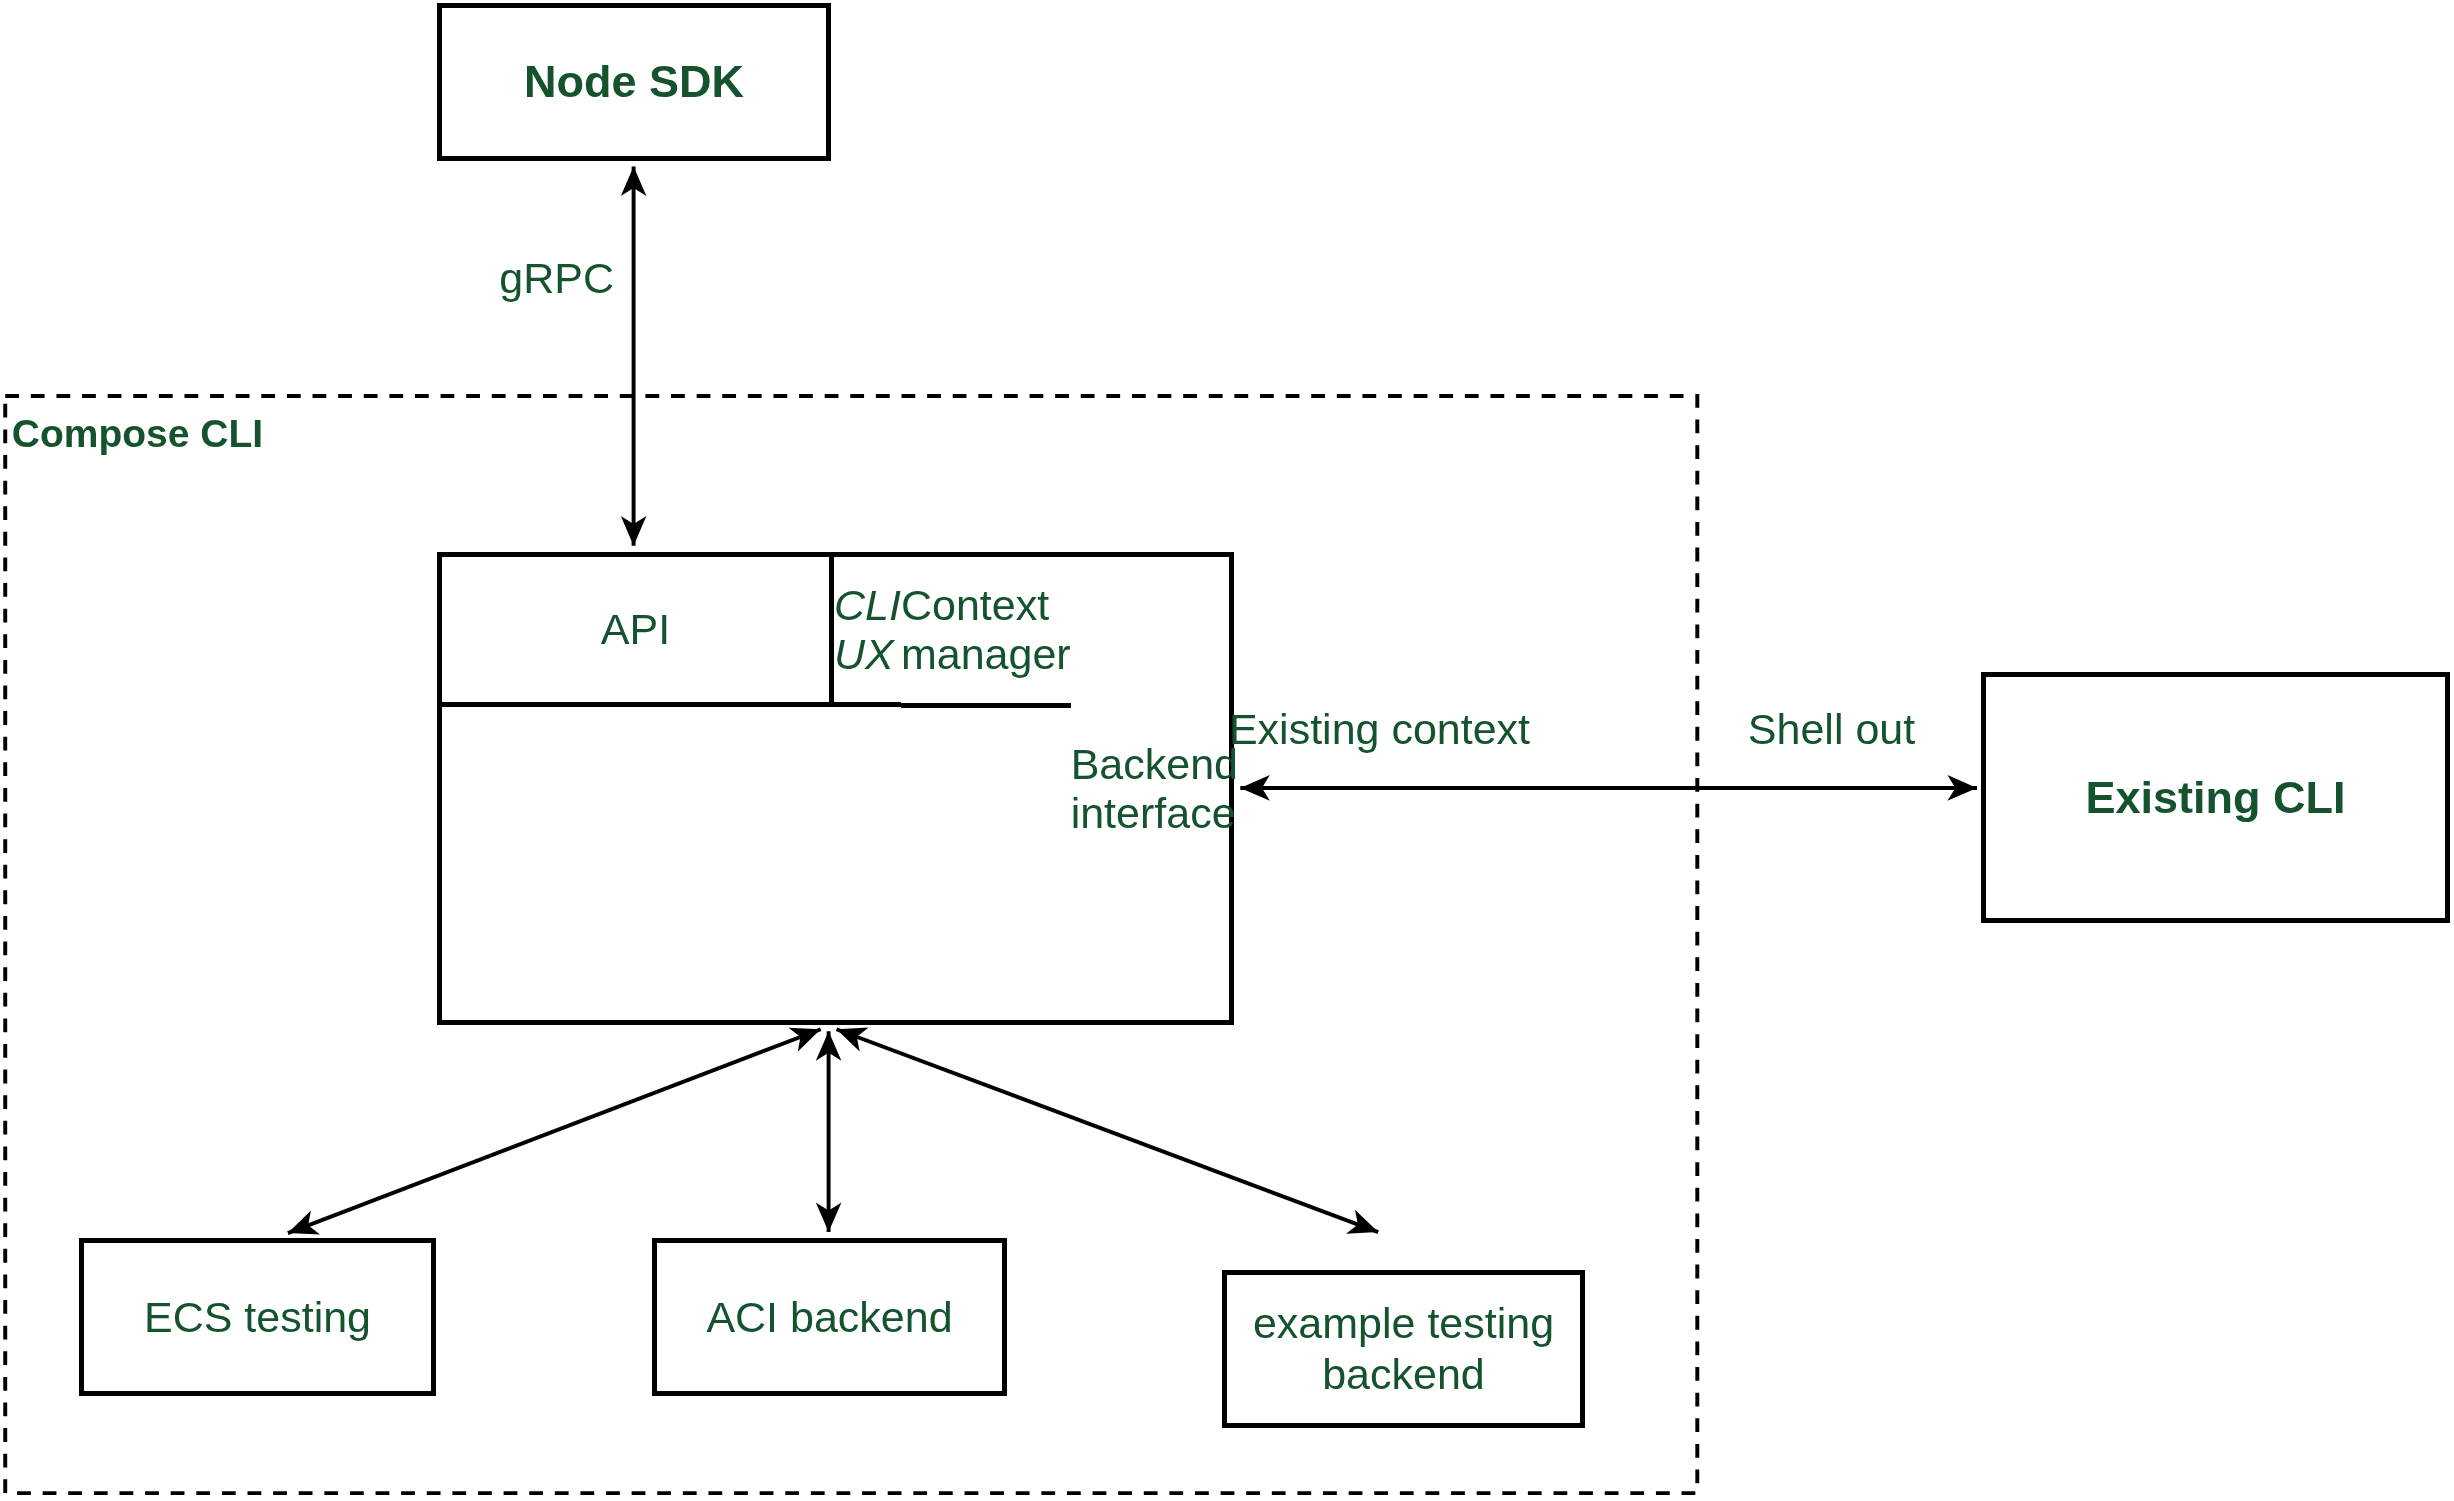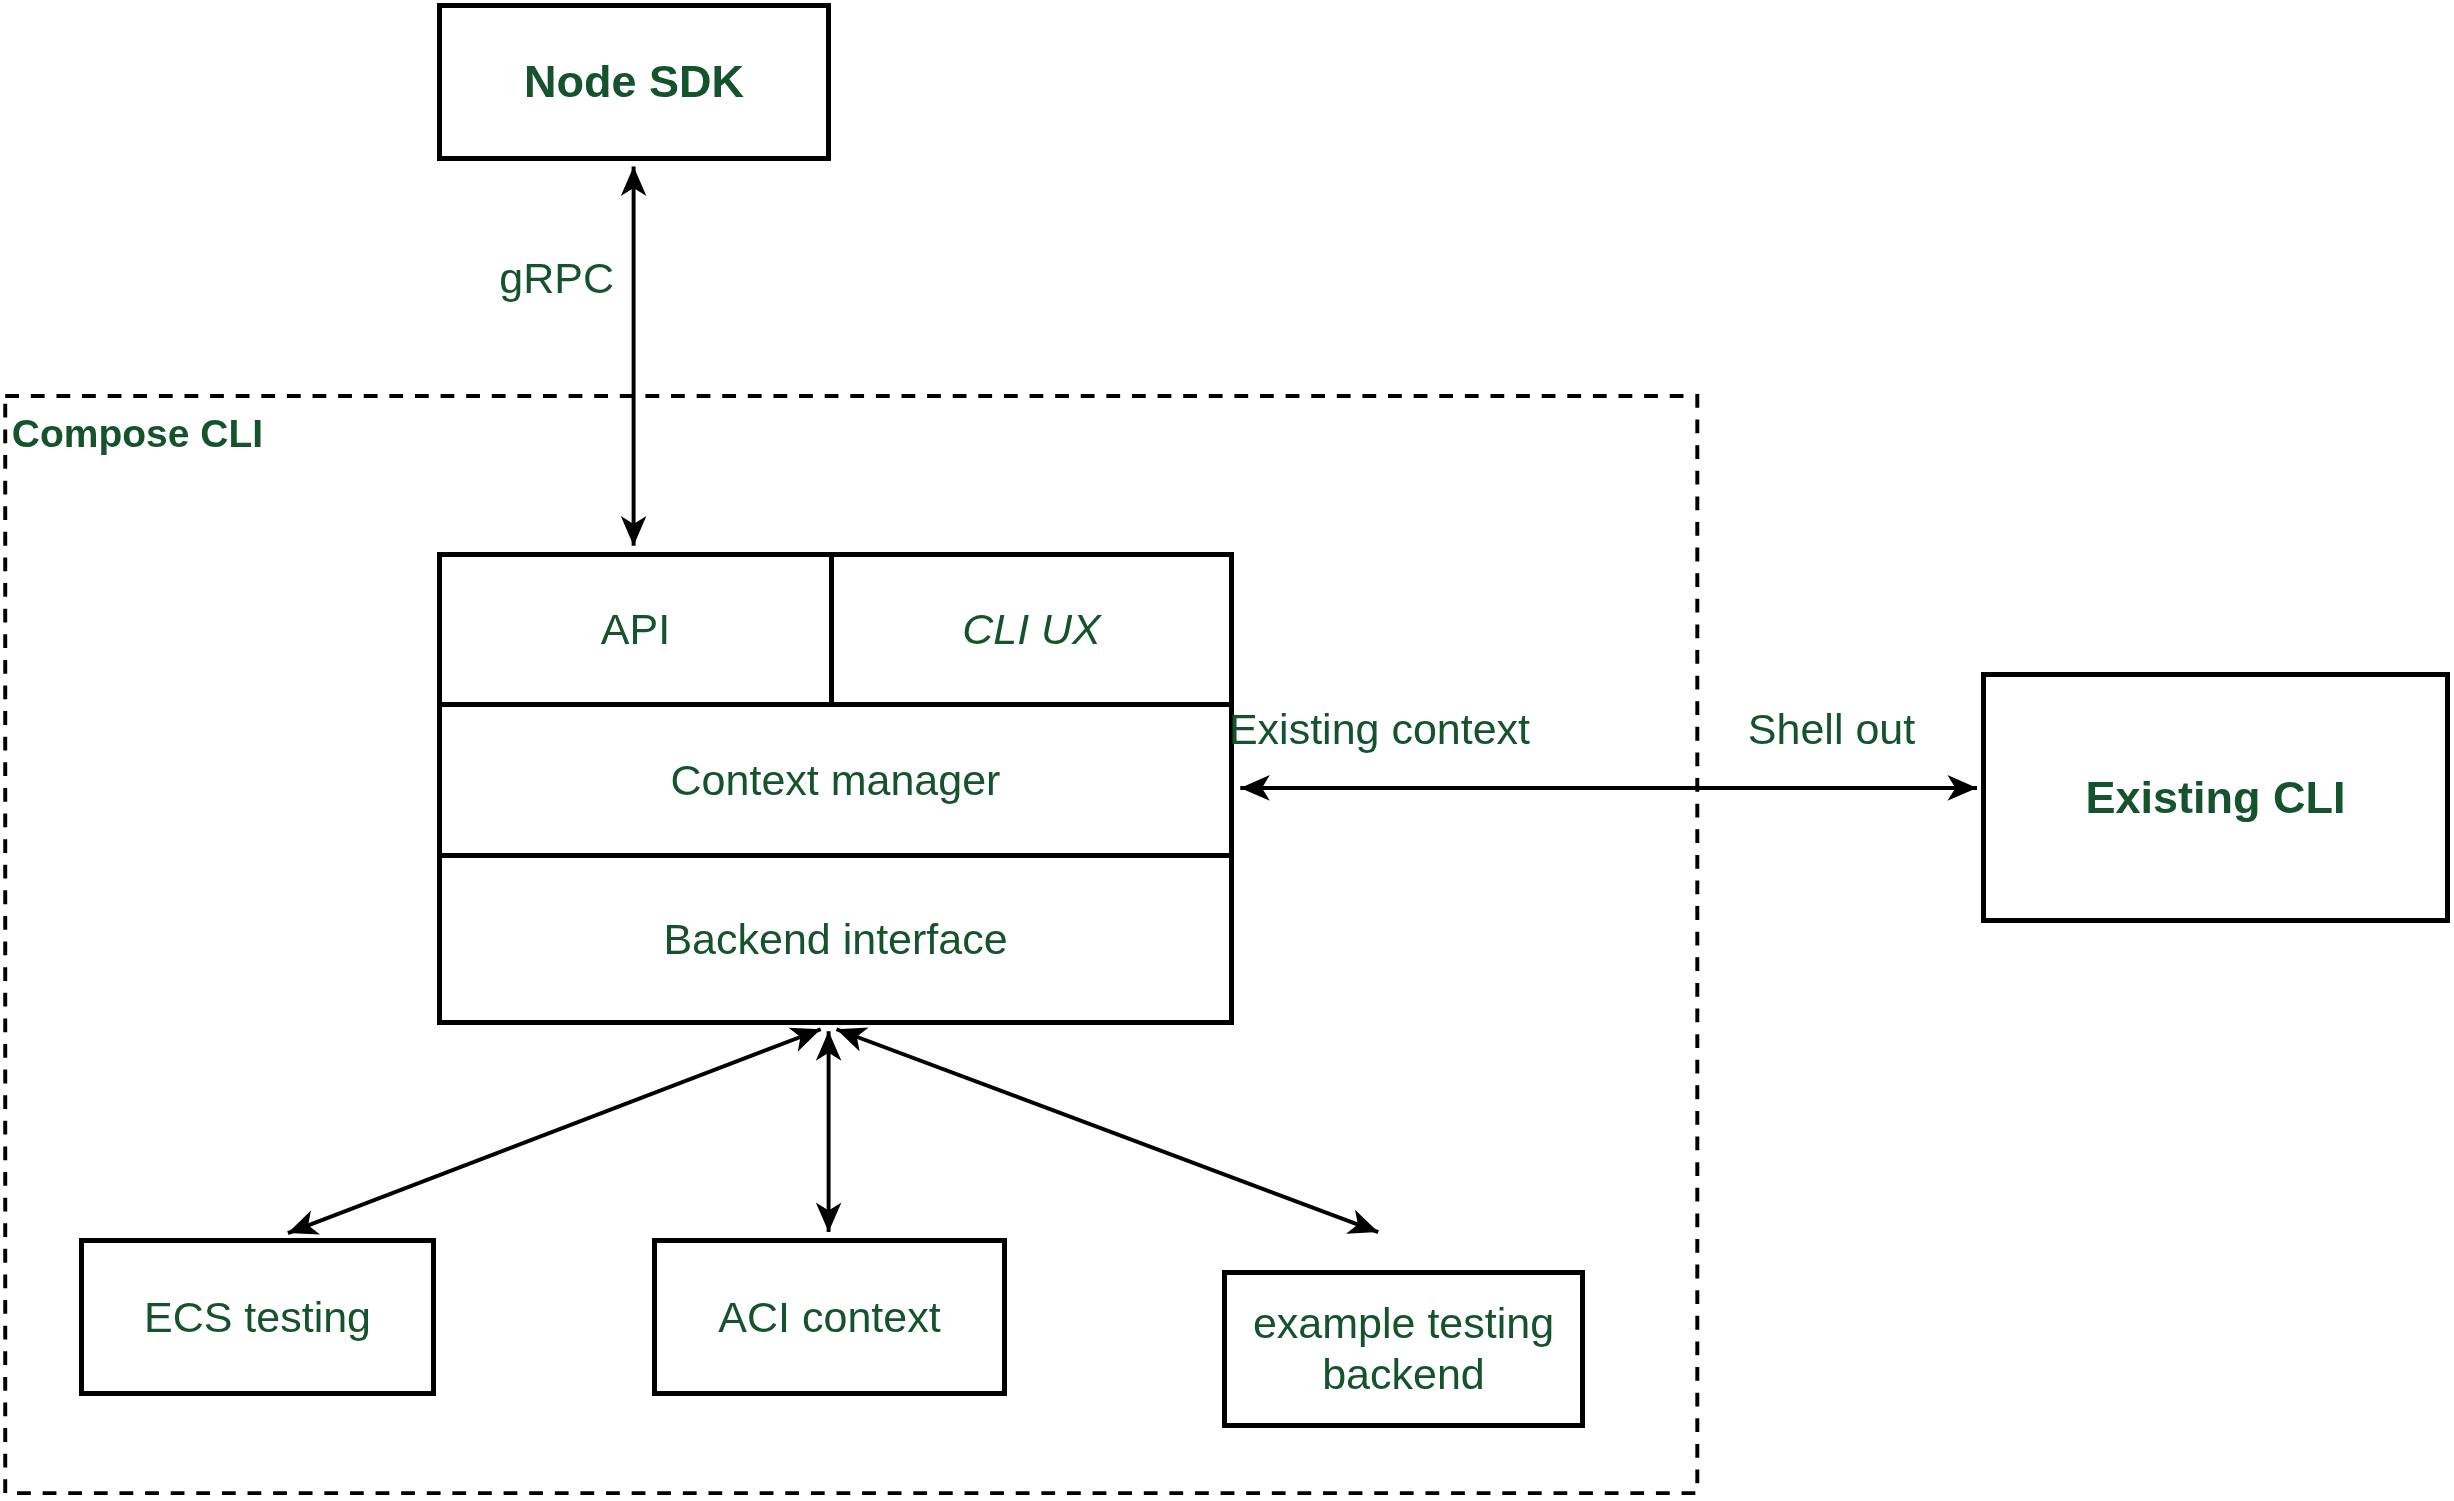--- a/index.html
+++ b/index.html
@@ -50,21 +50,21 @@
   .example-backend { left: 1222px; top: 1238px; width: 363px; height: 158px; padding: 0 11.8px; margin-top: 32px; }
   
   .cli-stack {
     position: absolute;
     left: 437px; top: 552px;
     width: 797px; height: 473px;
     box-sizing: border-box;
     background: #ffffff;
     border: 5.9px solid #000000;
     display: flex;
-    flex-direction: column;
+    flex-direction: row;
     z-index: 2;
   }
   .stack-row {
     display: flex;
     align-items: stretch;
     box-sizing: border-box;
   }
   .stack-row.top    { height: 150px; border-bottom: 5.9px solid #000000; }
   .stack-row.middle { height: 151px; border-bottom: 5.9px solid #000000; }
   .stack-row.bottom { flex: 1; border-radius: 31px; }
@@ -174,20 +174,20 @@
   <div class="float-label shell-out-label">Shell out</div>
 
   <div class="box title existing-cli">
     <span>Existing CLI</span>
   </div>
 
   <div class="box ecs-backend">
     <span>ECS testing</span>
   </div>
   <div class="box aci-backend">
-    <span>ACI context</span>
+    <span>ACI backend</span>
   </div>
   <div class="box example-backend">
     <span style="white-space: normal;">example testing backend</span>
   </div>
 
 </div>
 
 
 </body></html>

